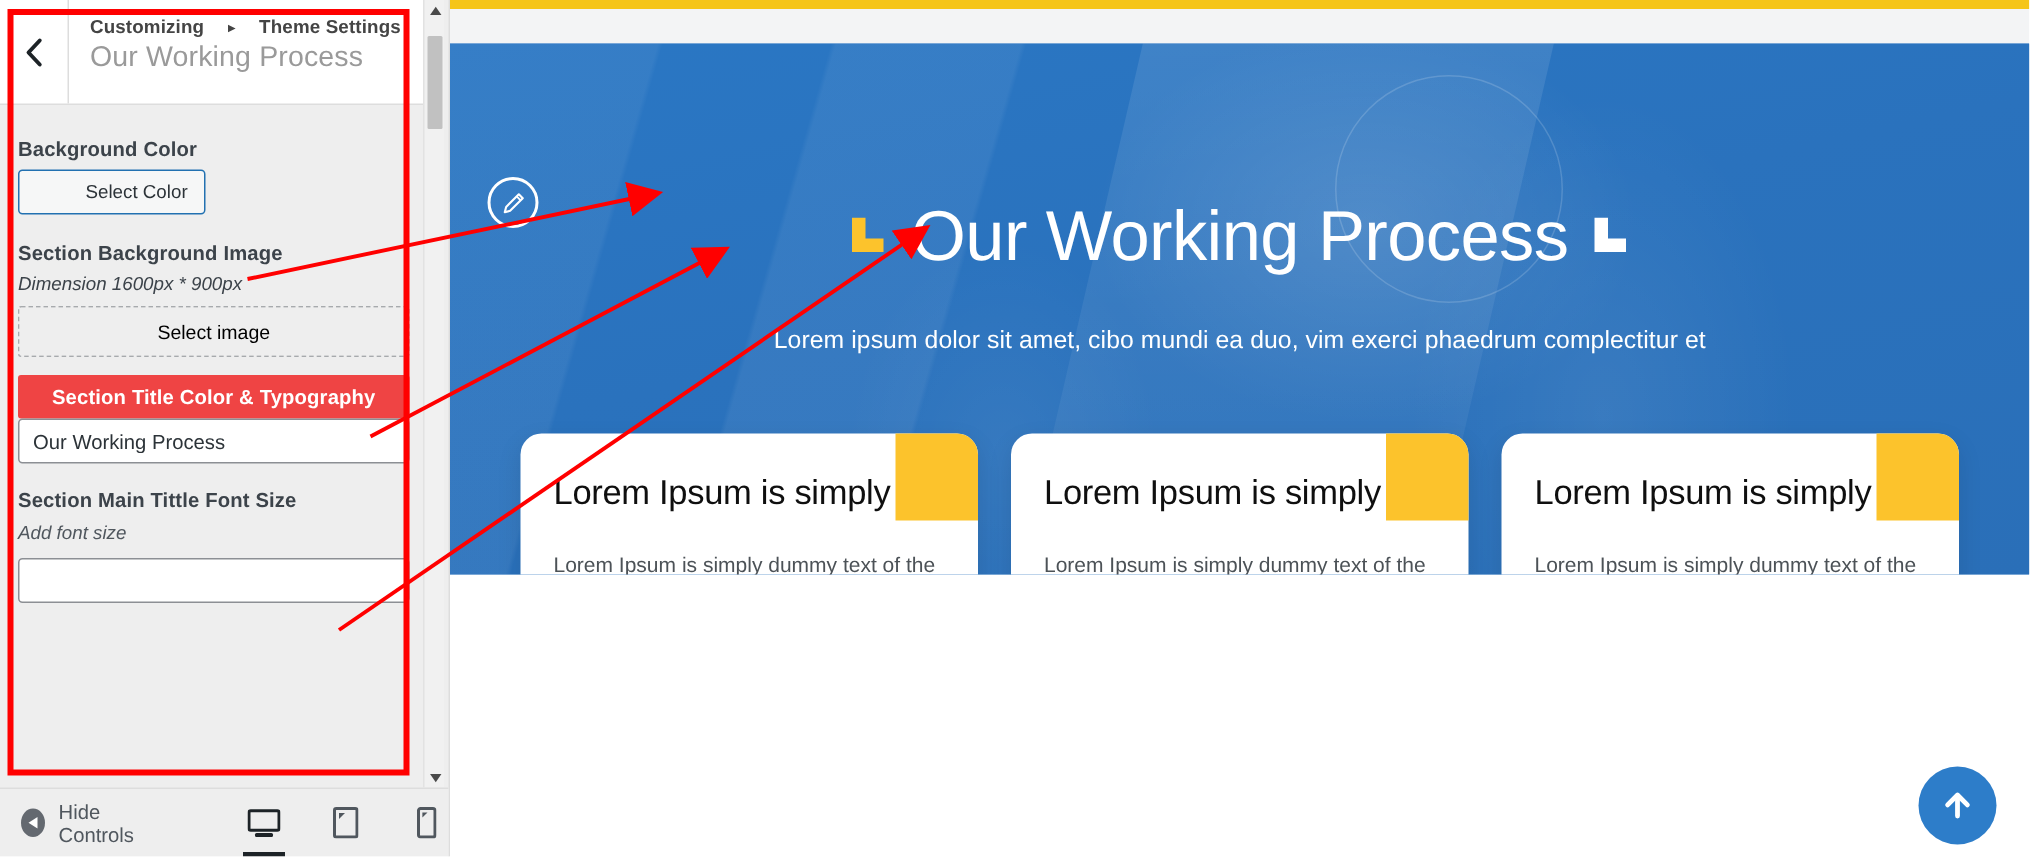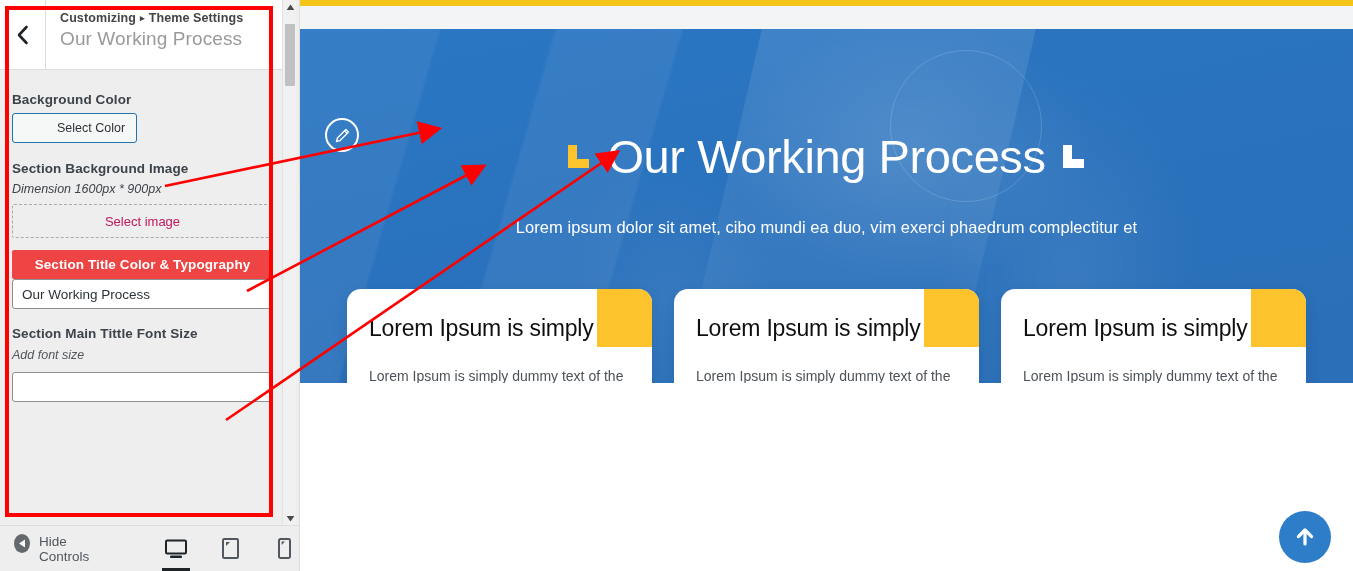--- a/index.html
+++ b/index.html
@@ -26,21 +26,21 @@
   .cz-back{
     width:45px;flex:0 0 45px;border-right:1px solid #ddd;
     display:flex;align-items:center;justify-content:center;
     color:#222;font-size:19px;font-weight:700;cursor:pointer;
     line-height:1;
   }
   .cz-back svg{display:block;}
   .cz-titles{flex:1;padding:11px 0 0 14px;box-sizing:border-box;}
   .cz-crumb{
     font-size:12.5px;color:#444;font-weight:600;letter-spacing:.1px;
-    display:flex;align-items:center;gap:4px;white-space:nowrap;
+    display:flex;align-items:center;gap:16px;white-space:nowrap;
   }
   .cz-crumb .sep{font-size:9px;color:#444;transform:translateY(0px);}
   .cz-panel-title{
     font-size:19px;color:#9a9a9a;margin-top:3px;font-weight:400;
     white-space:nowrap;letter-spacing:.1px;
   }
 
   .cz-body{
     position:absolute;left:0;top:70px;width:285px;bottom:46px;
     background:#eee;box-sizing:border-box;
@@ -63,21 +63,21 @@
   .color-btn-text{
     padding:0 11px;display:flex;align-items:center;
     font-size:12.5px;color:#2c3338;white-space:nowrap;
   }
   .dim-text{
     font-size:12.5px;font-style:italic;color:#3c434a;margin:0 0 8px 0;
   }
   .upload-box{
     border:1px dashed #a7aaad;background:transparent;border-radius:2px;
     height:32px;display:flex;align-items:center;justify-content:center;
-    font-size:13px;color:#be185d;cursor:pointer;margin-bottom:12px;
+    font-size:13px;color:#000000;cursor:pointer;margin-bottom:12px;
   }
   .typo-btn{
     background:#ef4444;color:#fff;border:0;border-radius:2px;width:100%;
     height:29px;font-size:13.5px;font-weight:700;cursor:pointer;
     letter-spacing:.1px;font-family:inherit;
   }
   .text-input{
     width:100%;height:30px;box-sizing:border-box;border:1px solid #8c8f94;
     border-radius:3px;background:#fff;padding:0 9px;font-size:13.5px;
     color:#2c3338;font-family:inherit;outline:none;
@@ -104,21 +104,21 @@
     background:#c1c1c1;border-radius:1px;cursor:pointer;
   }
 
   
   .cz-footer{
     position:absolute;left:0;bottom:0;width:300px;height:46px;
     background:#eee;border-top:1px solid #ddd;box-sizing:border-box;
     display:flex;align-items:center;
   }
   .hide-controls{
-    display:flex;align-items:flex-start;gap:9px;padding-left:14px;cursor:pointer;
+    display:flex;align-items:center;gap:9px;padding-left:14px;cursor:pointer;
   }
   .hc-circle{
     width:19px;height:19px;border-radius:50%;background:#646970;
     display:flex;align-items:center;justify-content:center;
   }
   .hc-label{font-size:13.5px;color:#50575e;}
   .devices{display:flex;align-items:flex-end;gap:22px;margin-left:52px;height:46px;}
   .dev{
     width:32px;height:46px;display:flex;align-items:center;justify-content:center;
     position:relative;cursor:pointer;color:#50575e;

